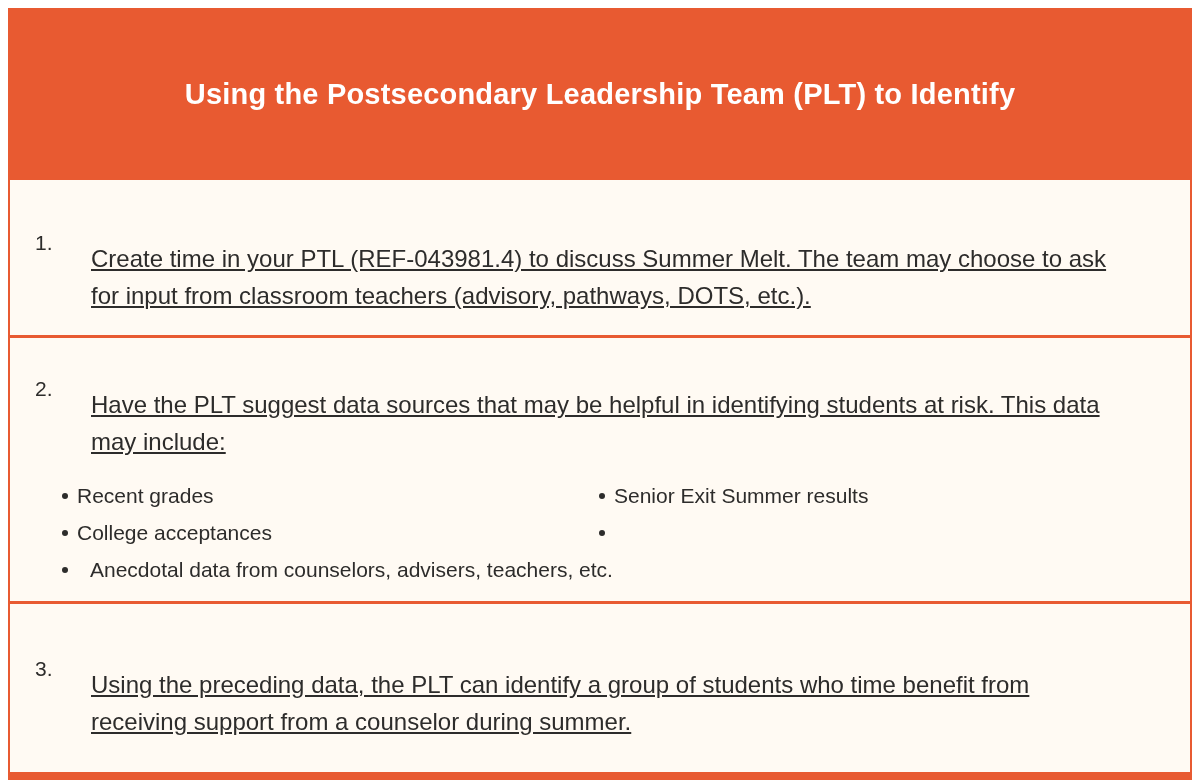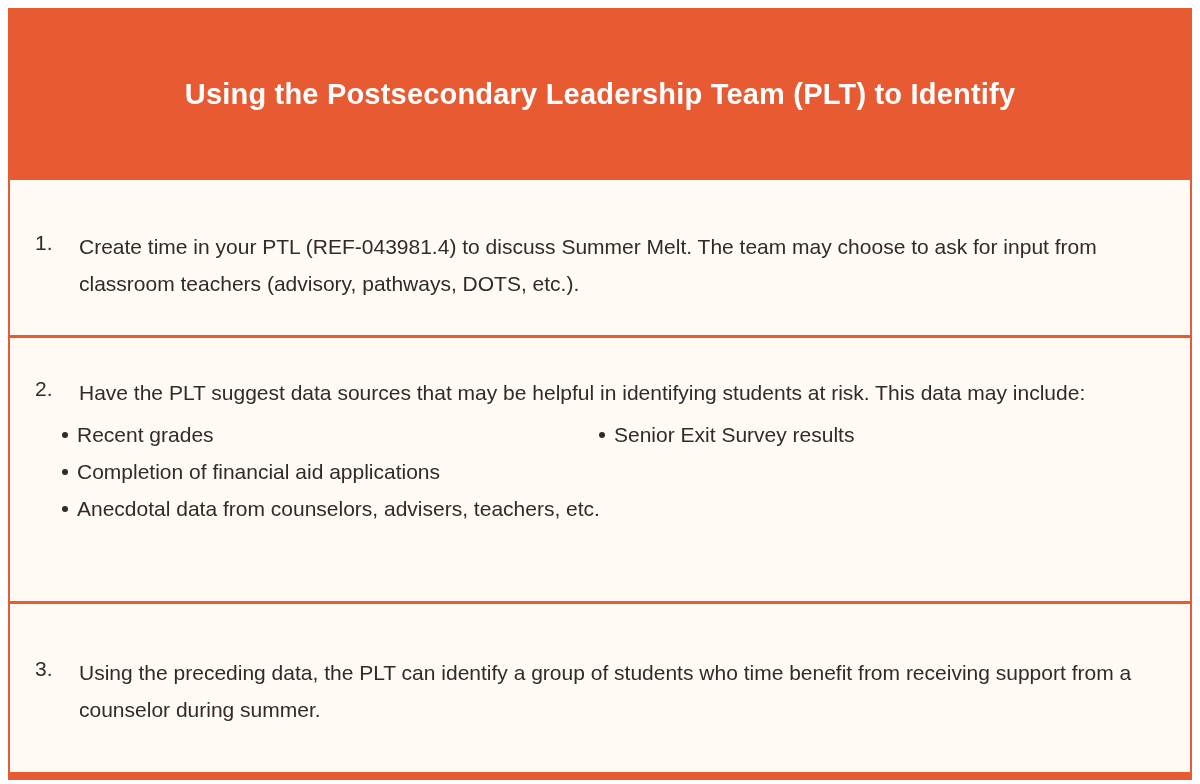--- a/index.html
+++ b/index.html
@@ -62,40 +62,41 @@
     padding-right: 50px;
   }
   .num {
     flex: none;
     width: 40px;
     font-size: 21px;
     line-height: 37px;
   }
   .txt {
     flex: 1;
-    margin: 4px;
-    font-size: 21px;
+    margin: 16px;
+    font-size: 24px;
     line-height: 37px;
+    text-decoration: underline;
   }
 
   
   .bullets {
     display: grid;
     grid-template-columns: 537px 1fr;
     padding-left: 52px;
     padding-right: 18px;
     margin-top: 1px;
   }
   .bullet {
     display: flex;
     align-items: center;
     font-size: 21px;
     line-height: 37px;
   }
-  .bullet.span2 { grid-column: 1 / -1; }
+  .bullet.span2 { grid-column: 1 / -1; gap: 13px; }
   .dot {
     flex: none;
     width: 6px;
     height: 6px;
     border-radius: 50%;
     background: #2D2C2B;
     margin-right: 9px;
   }
 </style>
 </head>
@@ -123,25 +124,28 @@
       <span class="num">2.</span>
       <p class="txt">Have the PLT suggest data sources that may be helpful in identifying students at risk. This data may include:</p>
     </div>
     <div class="bullets">
       <div class="bullet">
         <span class="dot"></span>
         <span>Recent grades</span>
       </div>
       <div class="bullet">
         <span class="dot"></span>
-        <span>Senior Exit Survey results</span>
+        <span>Senior Exit Summer results</span>
       </div>
       <div class="bullet">
         <span class="dot"></span>
-        <span>Completion of financial aid applications</span>
+        <span>College acceptances</span>
+      </div>
+      <div class="bullet">
+        <span class="dot"></span>
       </div>
       <div class="bullet span2">
         <span class="dot"></span>
         <span>Anecdotal data from counselors, advisers, teachers, etc.</span>
       </div>
     </div>
   </section>
 
   <div class="divider"></div>
 

